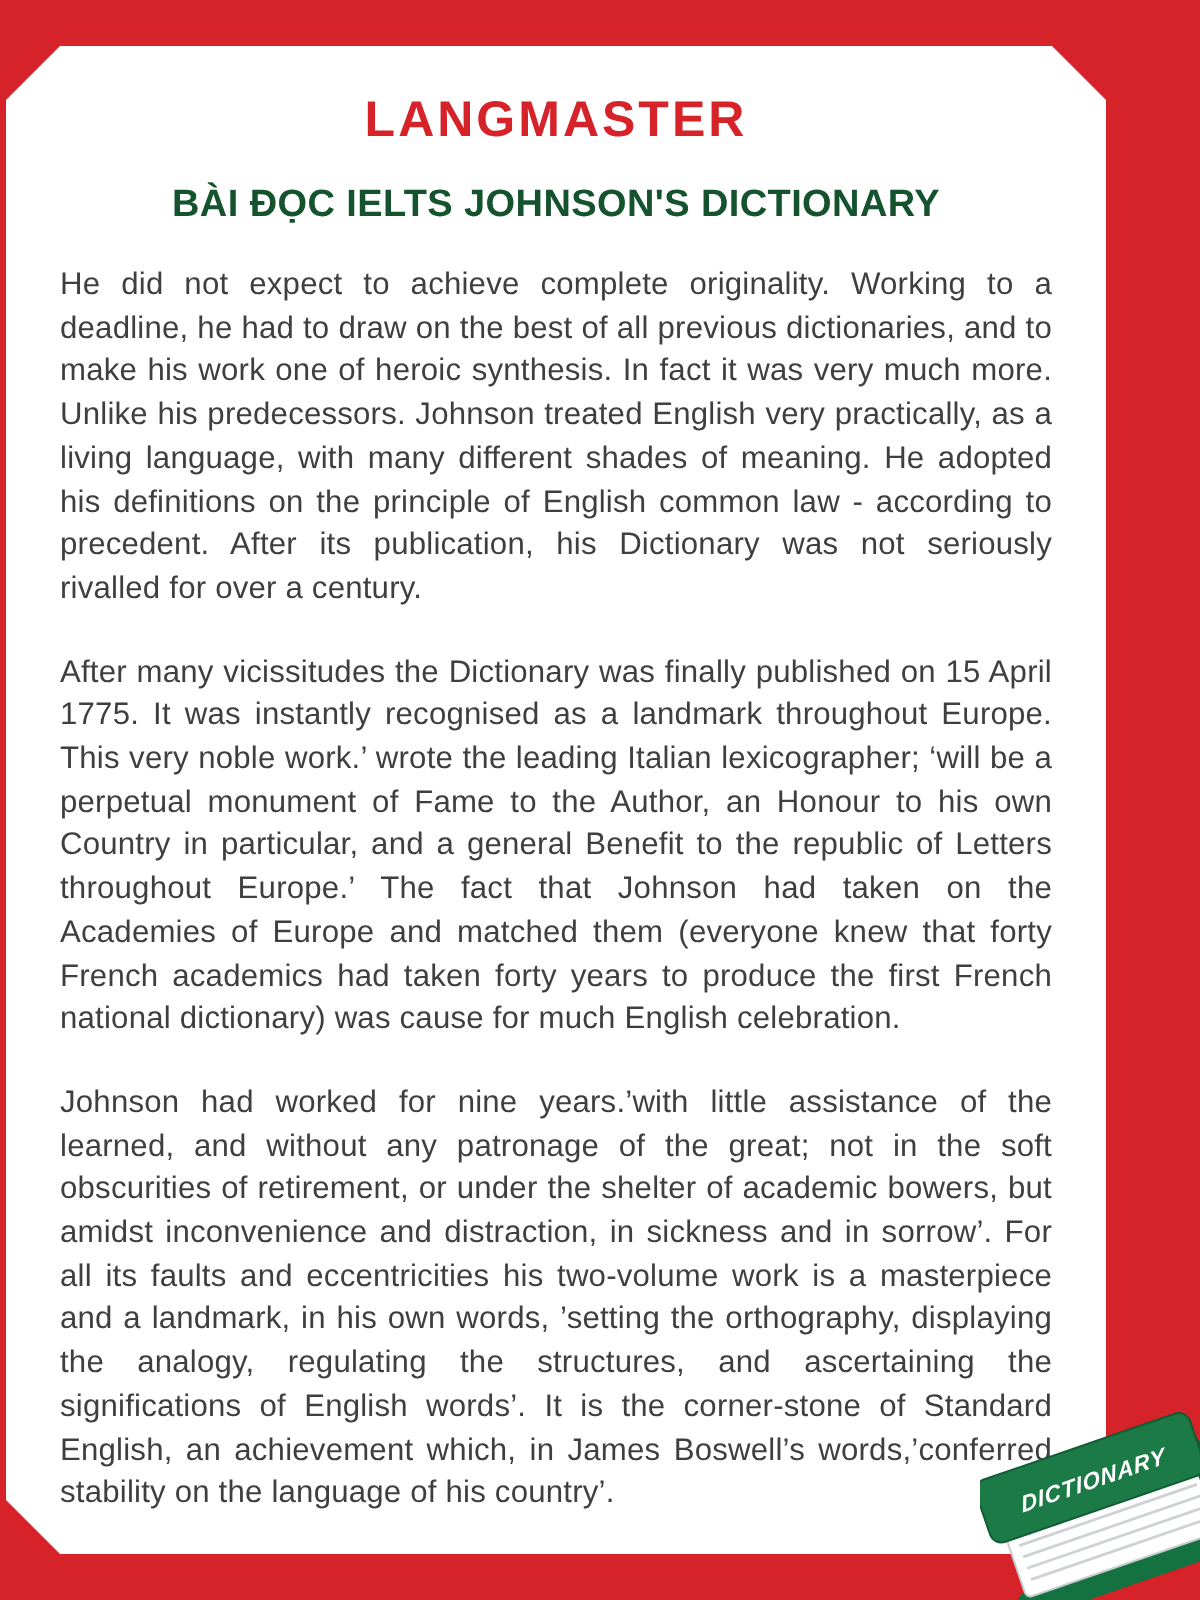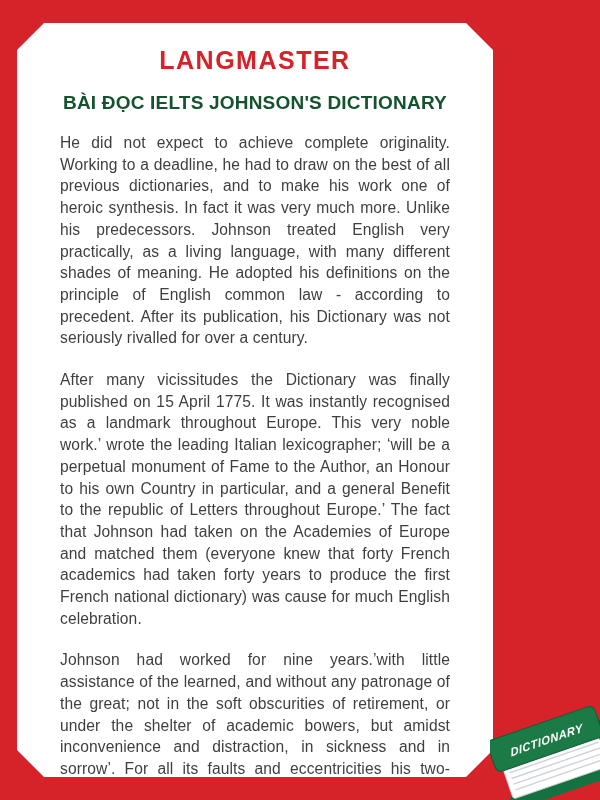--- a/index.html
+++ b/index.html
@@ -6,23 +6,23 @@
   #app {
     position: relative;
     width: 600px;
     height: 800px;
     background: #d6232a;
     overflow: hidden;
     font-family: "Liberation Sans", "DejaVu Sans", sans-serif;
   }
   .card {
     position: absolute;
-    left: 17px;
+    left: 3px;
     top: 23px;
-    width: 476px;
+    width: 550px;
     height: 754px;
     background: #ffffff;
     clip-path: polygon(
       27px 0, calc(100% - 27px) 0, 100% 27px,
       100% calc(100% - 27px), calc(100% - 27px) 100%,
       27px 100%, 0 calc(100% - 27px), 0 27px);
   }
   .logo {
     margin-top: 23px;
     text-align: center;
@@ -34,21 +34,21 @@
   .title {
     margin: 17px 0 0 0;
     text-align: center;
     font-size: 19px;
     font-weight: bold;
     letter-spacing: 0.2px;
     color: #14532d;
   }
   .article {
     margin-top: 18px;
-    padding: 0 43px;
+    padding: 0 27px;
     font-size: 15.6px;
     line-height: 21.7px;
     letter-spacing: 0.1px;
     color: #3f3f3f;
     text-align: justify;
   }
   .article p { margin: 0 0 20px 0; }
   .book {
     position: absolute;
     right: -22px;

